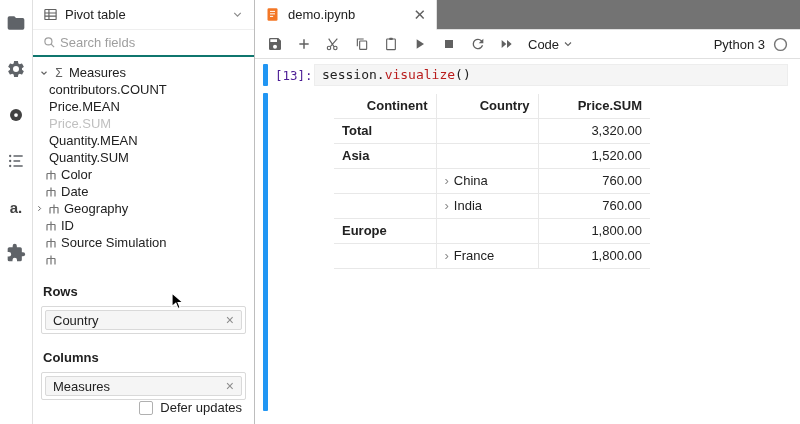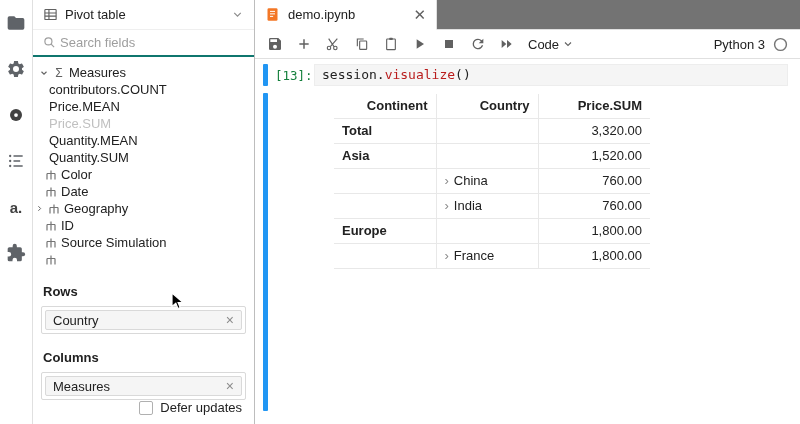--- a/index.html
+++ b/index.html
@@ -46,21 +46,21 @@
   .tab .close { color:#616161; font-size:15px; cursor:pointer; }
 
   .toolbar { height:29px; display:flex; align-items:center; gap:13px; padding:0 12px; border-bottom:1px solid #e0e0e0; }
   .tb-btn { display:flex; align-items:center; justify-content:center; cursor:pointer; }
   .celltype { display:flex; align-items:center; gap:3px; cursor:pointer; }
   .tb-right { margin-left:auto; display:flex; align-items:center; gap:8px; }
 
   .nb { flex:1; padding:5px 12px 0 8px; }
   .cell-row { display:flex; }
   .collapser { flex:0 0 5px; width:5px; background:#2196f3; border-radius:1px; cursor:pointer; }
-  .prompt-col { flex:0 0 46px; width:46px; font-family:"DejaVu Sans Mono",monospace; font-size:12.5px; color:#15803d; padding:4px 0 0 7px; }
+  .prompt-col { flex:0 0 46px; width:46px; font-family:"DejaVu Sans Mono",monospace; font-size:12.5px; color:#4c1d95; padding:4px 0 0 7px; }
   .editor { flex:1; background:#f5f5f5; border:1px solid #ededed; padding:2px 7px; font-family:"DejaVu Sans Mono",monospace; font-size:13px; height:22px; cursor:text; }
   .tok-prop { color:#b91c1c; }
 
   .out-row { margin-top:7px; min-height:318px; }
   .out-content { flex:1; padding-left:66px; padding-top:1px; }
 
   table.pivot { border-collapse:collapse; font-size:13px; }
   .pivot th, .pivot td { border-bottom:1px solid #e8e8e8; padding:0 8px; height:25px; text-align:left; font-weight:normal; }
   .pivot th { font-weight:bold; height:24px;text-align:right; }
   .pivot .col-cont { width:102px; }

